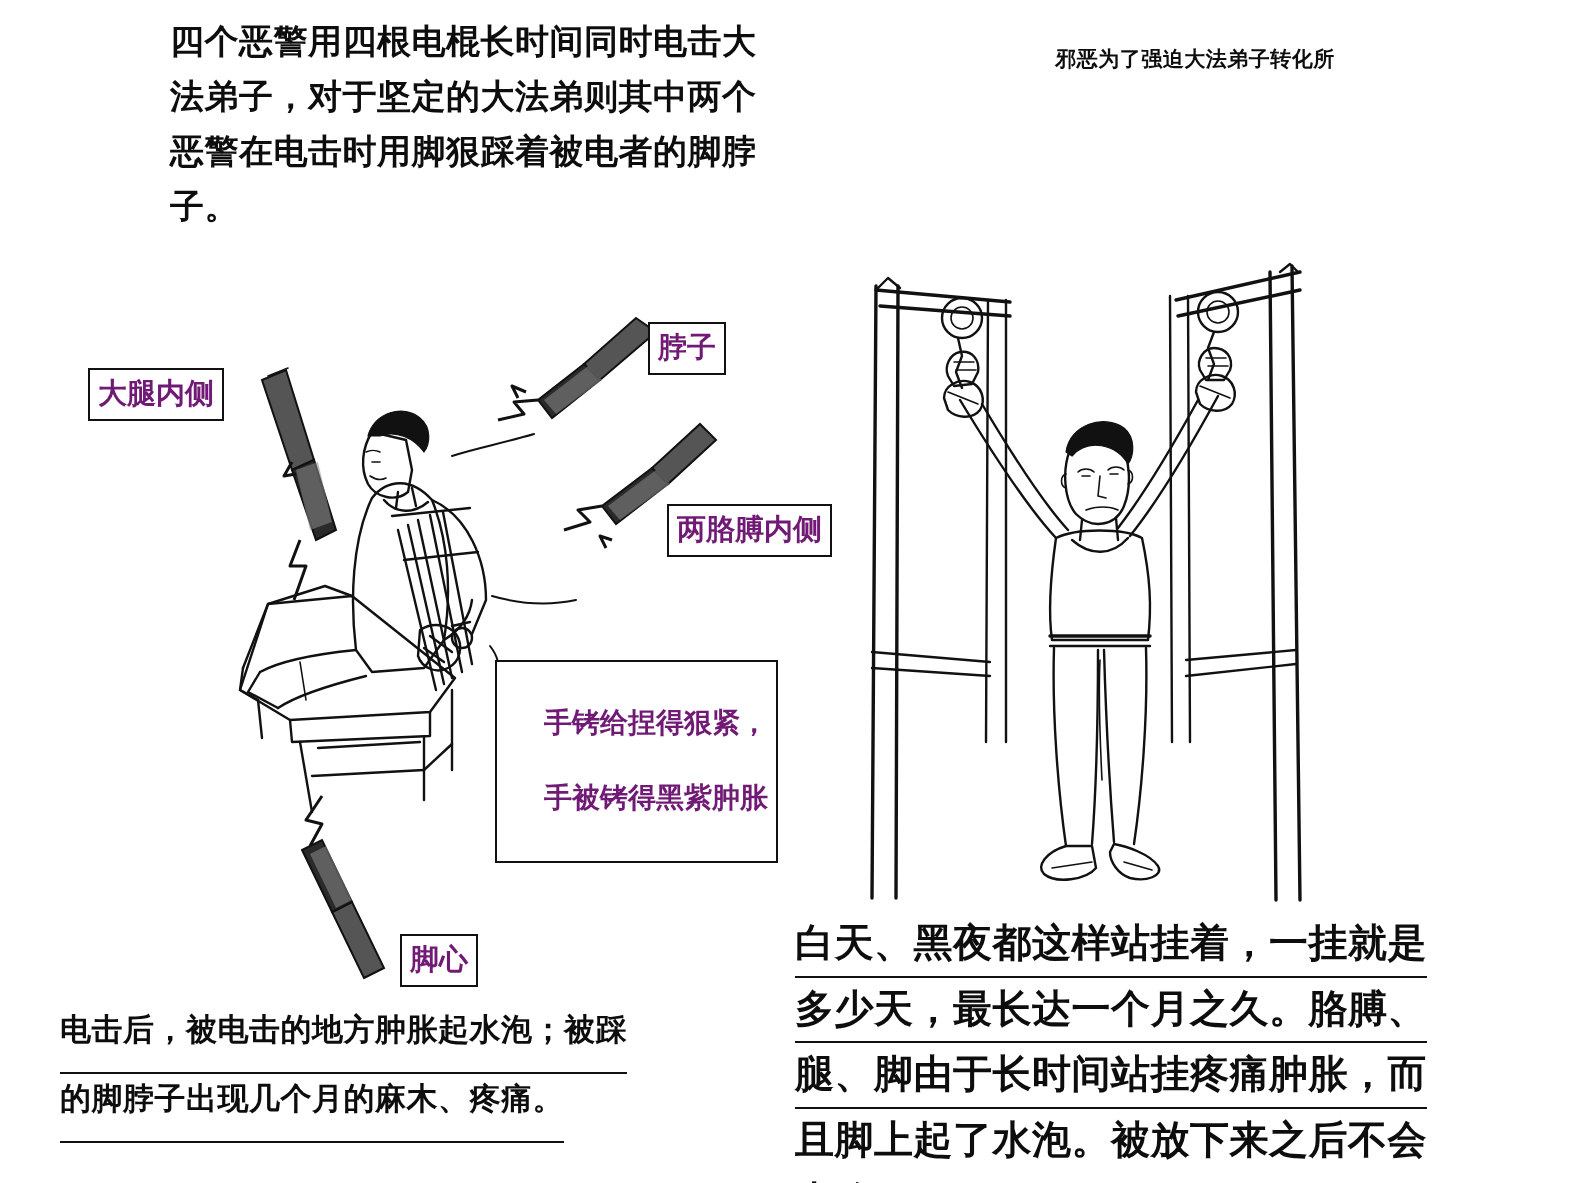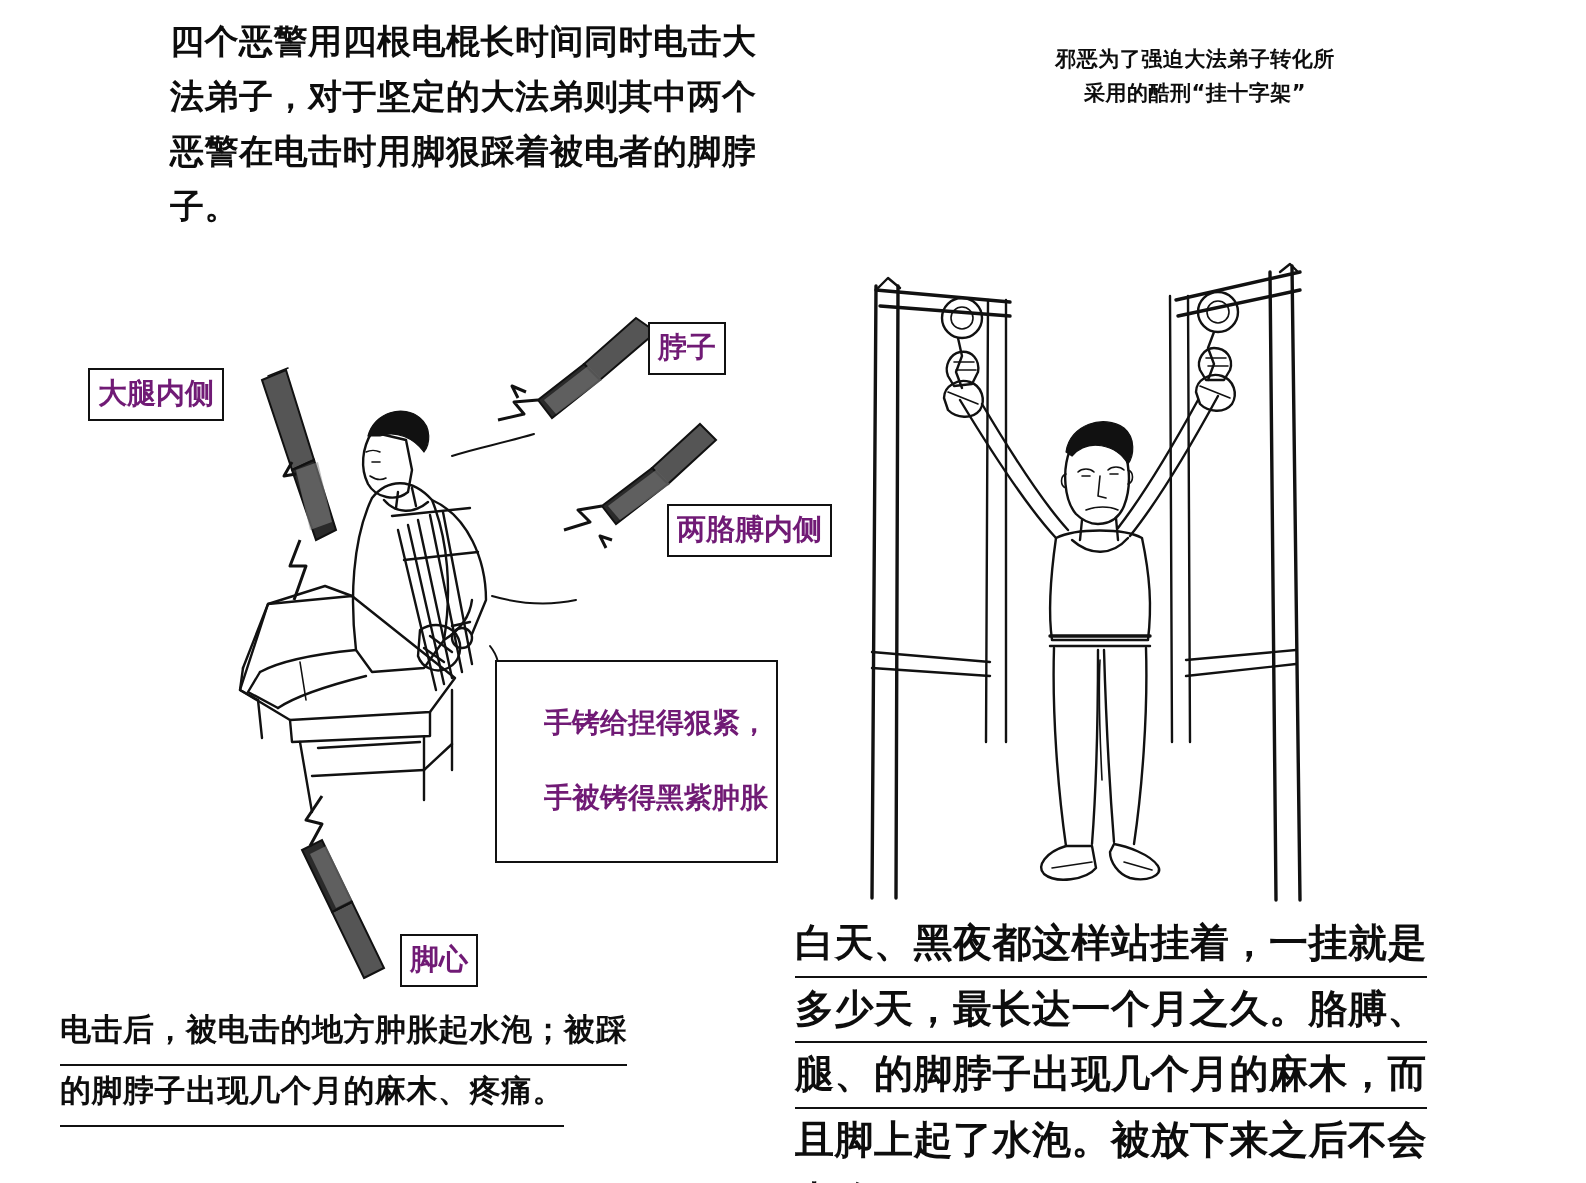--- a/index.html
+++ b/index.html
@@ -49,21 +49,21 @@
     position: absolute;
     left: 60px;
     top: 1005px;
     width: 700px;
     font-size: 31px;
     line-height: 1.55;
   }
   #left-caption .ul {
     display: block;
     border-bottom: 2px solid #111;
-    padding-bottom: 11px;
+    padding-bottom: 19px;
     width: fit-content;
   }
   #right-caption {
     position: absolute;
     left: 795px;
     top: 912px;
     width: 640px;
     font-size: 39px;
     line-height: 1.58;
   }
@@ -112,21 +112,20 @@
 </style>
 </head>
 <body>
 
 <div class="page">
 
   <div class="cjk" id="left-intro">四个恶警用四根电棍长时间同时电击大法弟子，对于坚定的大法弟则其中两个恶警在电击时用脚狠踩着被电者的脚脖子。</div>
 
   <div class="cjk" id="right-title">
     <span class="l1">邪恶为了强迫大法弟子转化所</span>
-    <span class="l2">采用的酷刑“挂十字架”</span>
   </div>
 
   <svg class="art" viewBox="0 0 1586 1183">
 
     <g>
 
       <path class="ink" d="M243 668 L268 604 L325 586 L352 596"></path>
       <path class="ink" d="M243 668 L240 690 L258 700"></path>
 
       <path class="ink" d="M240 690 L290 720 L430 712 L455 678 L352 596 L268 604 Z" fill="#ffffff"></path>
@@ -308,17 +307,17 @@
   <div class="label-box" id="lbl-sole">脚心</div>
 
   <div class="cjk" id="left-caption">
     <span class="ul">电击后，被电击的地方肿胀起水泡；被踩</span>
     <span class="ul">的脚脖子出现几个月的麻木、疼痛。</span>
   </div>
 
   <div class="cjk" id="right-caption">
     <span class="ul">白天、黑夜都这样站挂着，一挂就是</span>
     <span class="ul">多少天，最长达一个月之久。胳膊、</span>
-    <span class="ul">腿、的脚脖子出现几个月的麻木，而</span>
+    <span class="ul">腿、脚由于长时间站挂疼痛肿胀，而</span>
     <span class="ul">且脚上起了水泡。被放下来之后不会走路。</span>
   </div>
 
 </div>
 
 </body></html>

